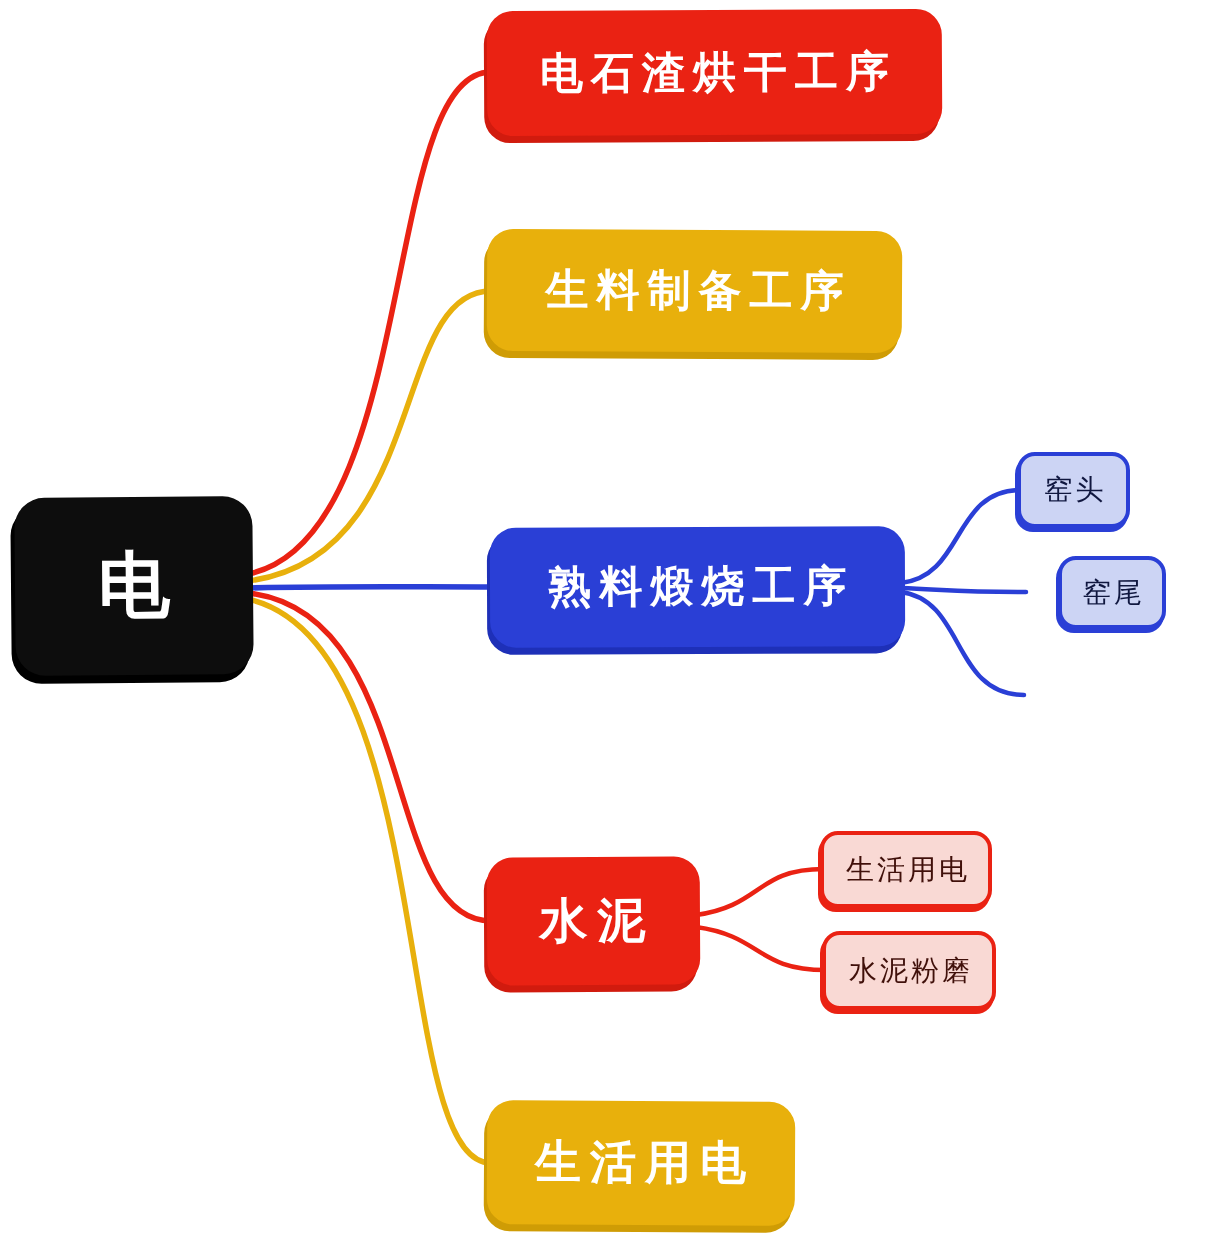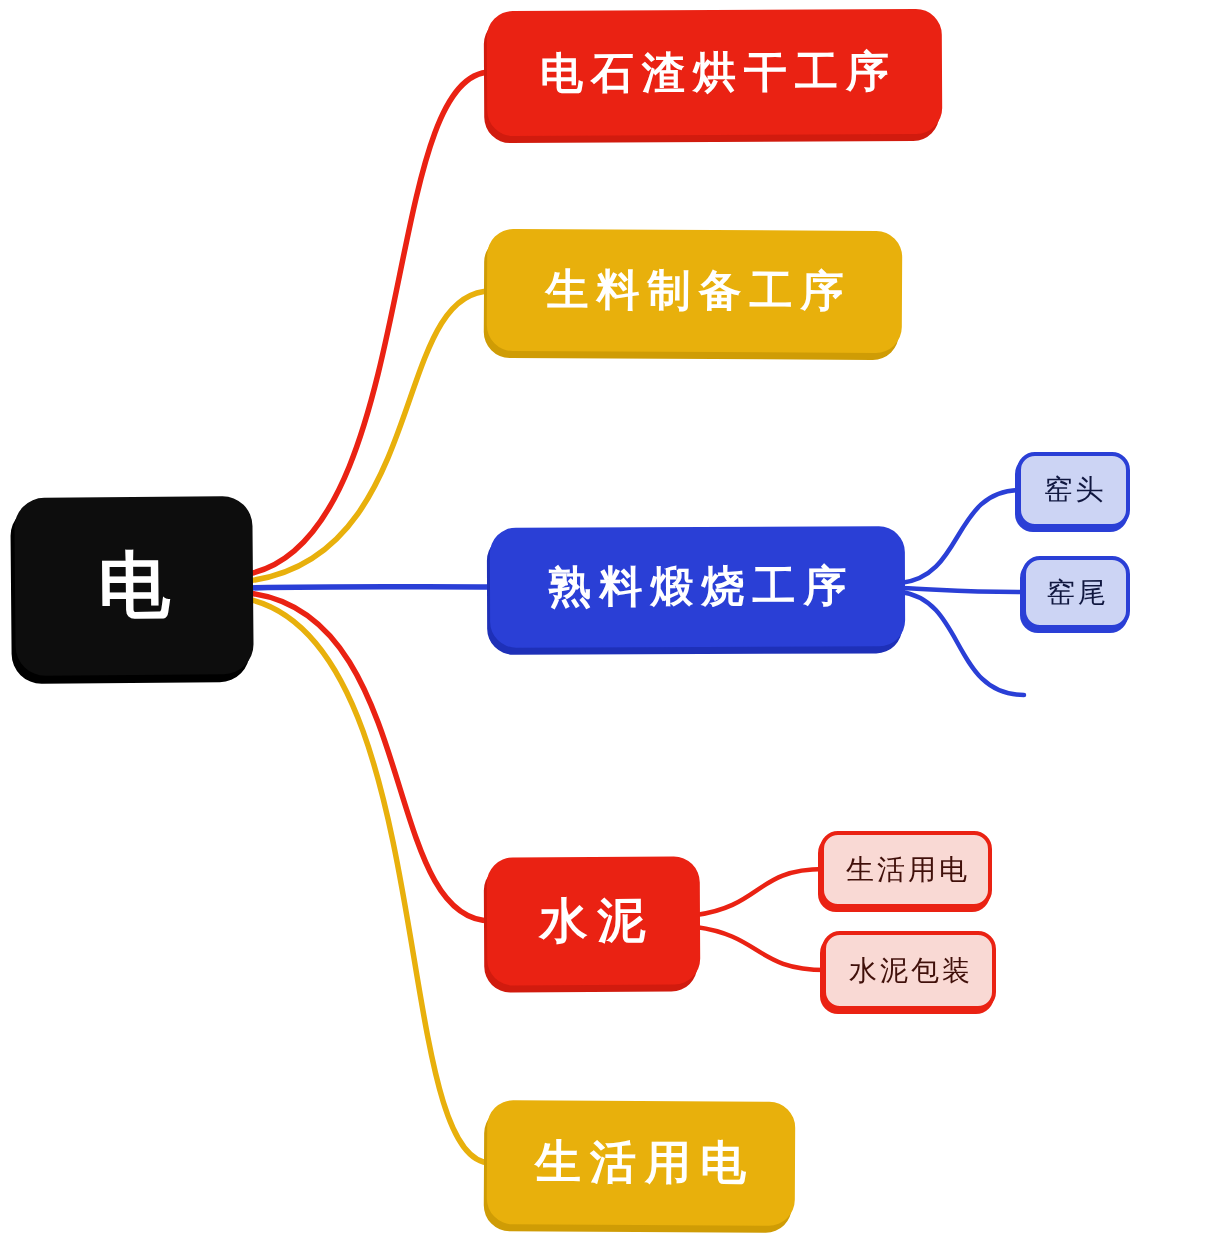--- a/index.html
+++ b/index.html
@@ -93,26 +93,26 @@
   </div>
 
   <div class="node main yellow-bg life-node" style="left:487px; top:1101px; width:308px; height:124px;">
     <span class="label">生活用电</span>
   </div>
 
   <div class="node child blue-child" style="left:1017px; top:452px; width:113px; height:76px;">
     <span class="label">窑头</span>
   </div>
 
-  <div class="node child blue-child" style="left:1022px; top:556px; width:108px; height:73px;">
+  <div class="node child blue-child" style="left:1058px; top:556px; width:108px; height:73px;">
     <span class="label">窑尾</span>
   </div>
 
 
   <div class="node child pink-child" style="left:820px; top:831px; width:172px; height:77px;">
     <span class="label">生活用电</span>
   </div>
 
   <div class="node child pink-child" style="left:822px; top:931px; width:174px; height:79px;">
-    <span class="label">水泥包装</span>
+    <span class="label">水泥粉磨</span>
   </div>
 
 </div>
 
 </body></html>

